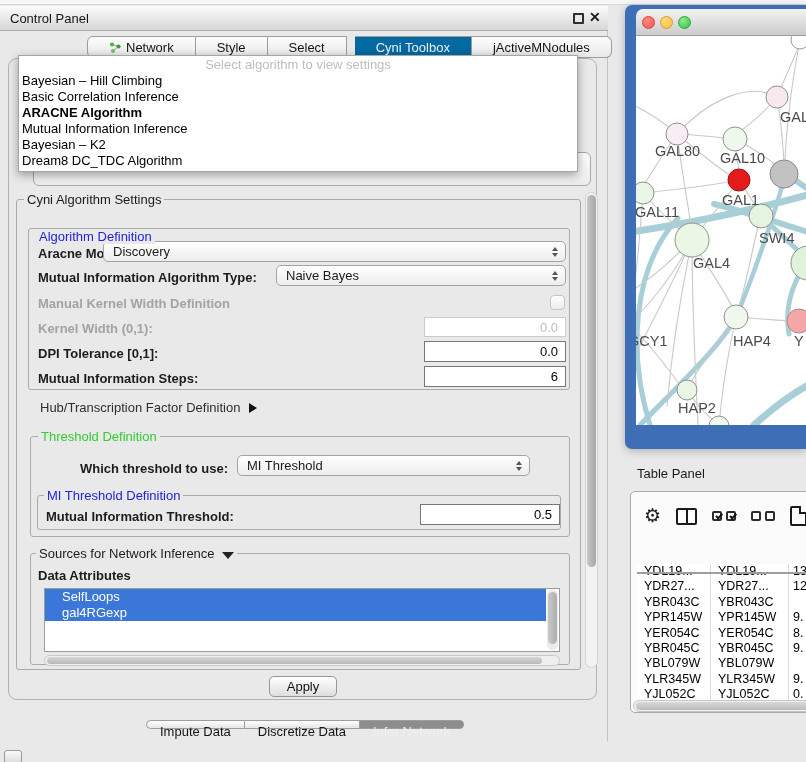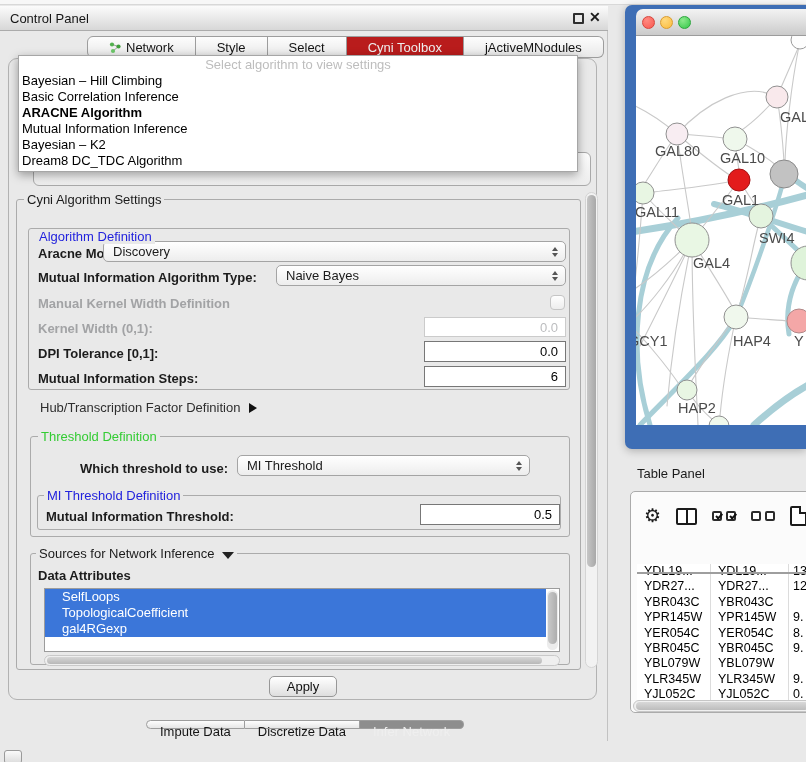--- a/index.html
+++ b/index.html
@@ -20,21 +20,21 @@
   .cp-title { left:10px; top:11px; font-size:13px; color:#151515; }
   .float-icon { left:573px; top:13px; width:11px; height:11px; border:2px solid #2E2E2E; border-radius:1px; background:#E9E9E9; }
   .close-icon { left:589px; top:9px; font-size:14px; font-weight:bold; color:#1b1b1b; cursor:default; }
 
   
   .cp-tabs { left:87px; top:36px; height:22px; display:flex; z-index:6; }
   .tab { display:flex; align-items:center; gap:4px; padding:0 21px; font-size:13px; color:#141414;
     background:linear-gradient(#FDFDFD,#E8E8E8); border:1px solid #9D9D9D; border-left:none; height:22px; }
   .tab:first-child { border-left:1px solid #9D9D9D; border-radius:6px 0 0 6px; }
   .tab:last-child { border-radius:0 6px 6px 0; }
-  .tab.sel { background:#b91c1c; color:#EFEFEF; }
+  .tab.sel { background:#0369a1; color:#EFEFEF;margin-left:8px; }
 
   
   .cp-content { left:8px; top:58px; width:589px; height:642px; background:#E9E9E9;
     border:1px solid #B2B2B2; border-radius:9px; }
 
   
   .hidden-combo { left:33px; top:152px; width:558px; height:34px; z-index:2;
     background:linear-gradient(#FCFCFC,#ECECEC); border:1px solid #A9A9A9; border-radius:6px; }
 
   
@@ -242,21 +242,20 @@
 <span class="abs lbl" style="left:46px;top:509px;">Mutual Information Threshold:</span>
 <input class="abs tf" style="left: 420px; top: 504px; width: 140px; height: 21px;" readonly="" value="0.5">
 
 <div class="abs box" style="left:30px;top:553px;width:540px;height:112px;"></div>
 <span class="abs gtitle" style="left:36px;top:546px;"><span>Sources for Network Inference</span><span class="tri-dn-big"></span></span>
 
 <span class="abs lbl" style="left:38px;top:568px;">Data Attributes</span>
 
 <div class="abs attr-list" id="attr-list">
     <div class="attr-item sel">SelfLoops</div>
-    <div class="attr-item sel">TopologicalCoefficient</div>
     <div class="attr-item sel">gal4RGexp</div>
   </div>
 <div class="abs attr-vscroll">
     <div class="attr-vthumb"></div>
   </div>
 <div class="abs hscroll">
     <div class="hthumb"></div>
   </div>
 
 <div class="abs v-scroll">

